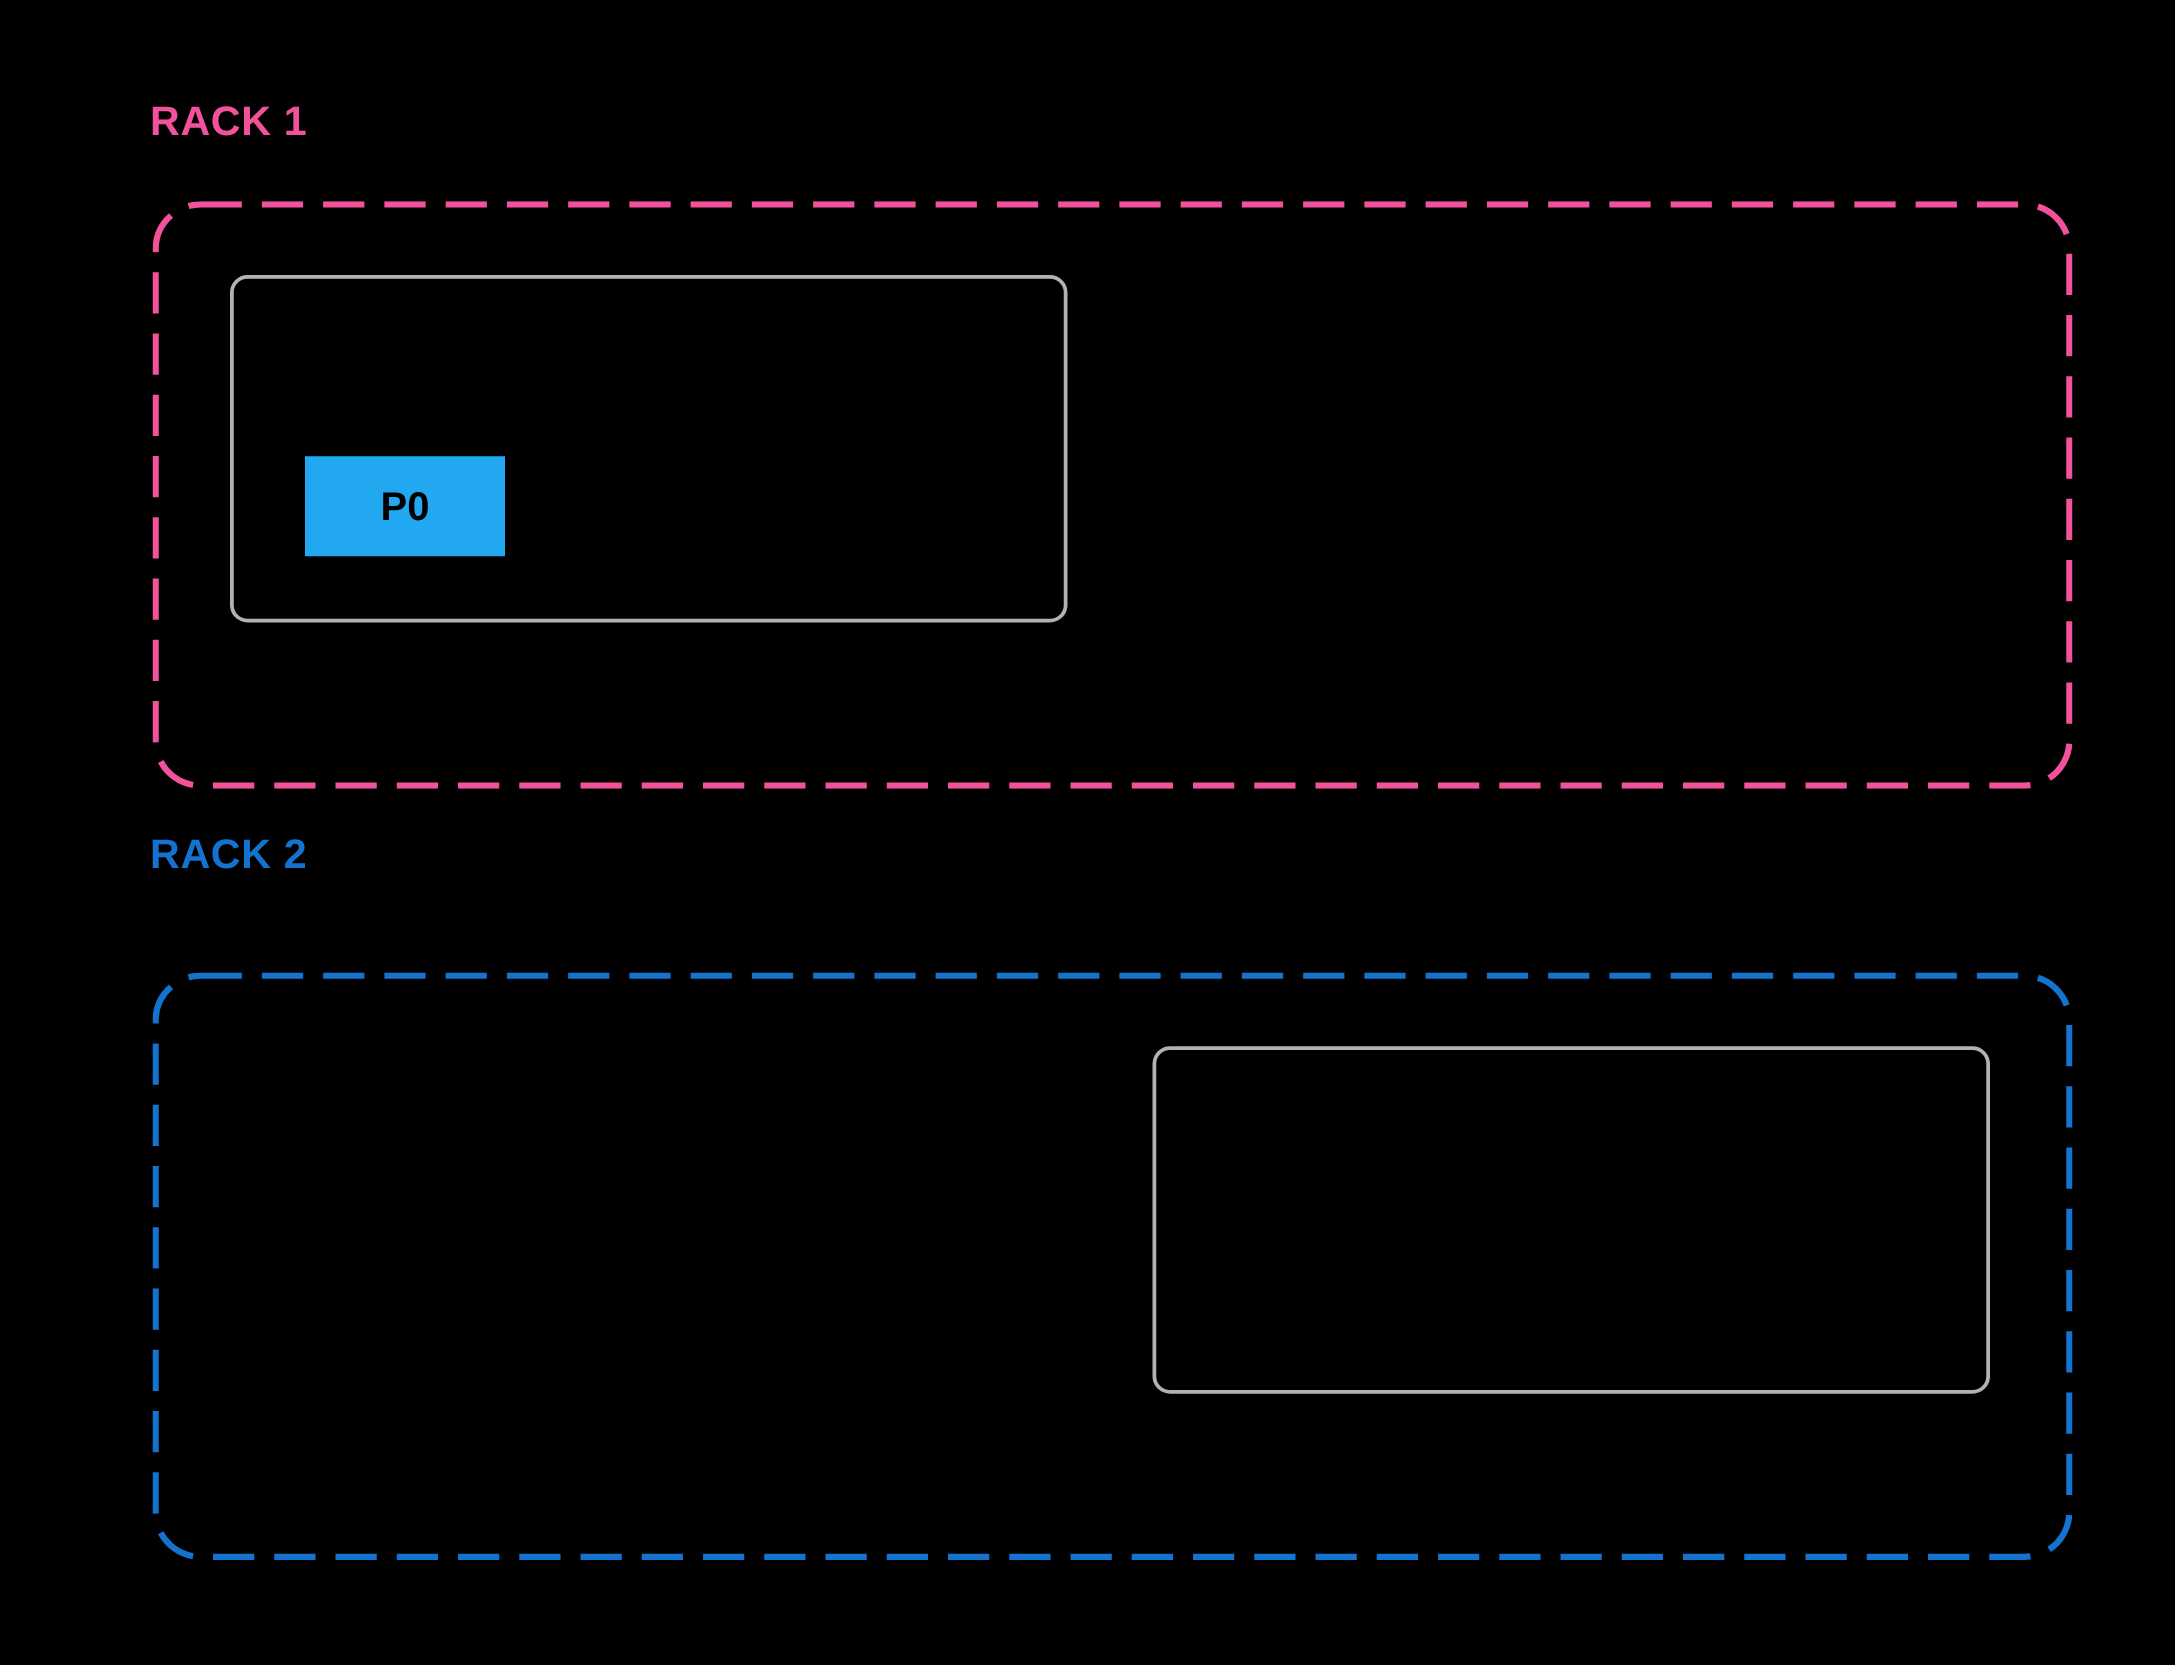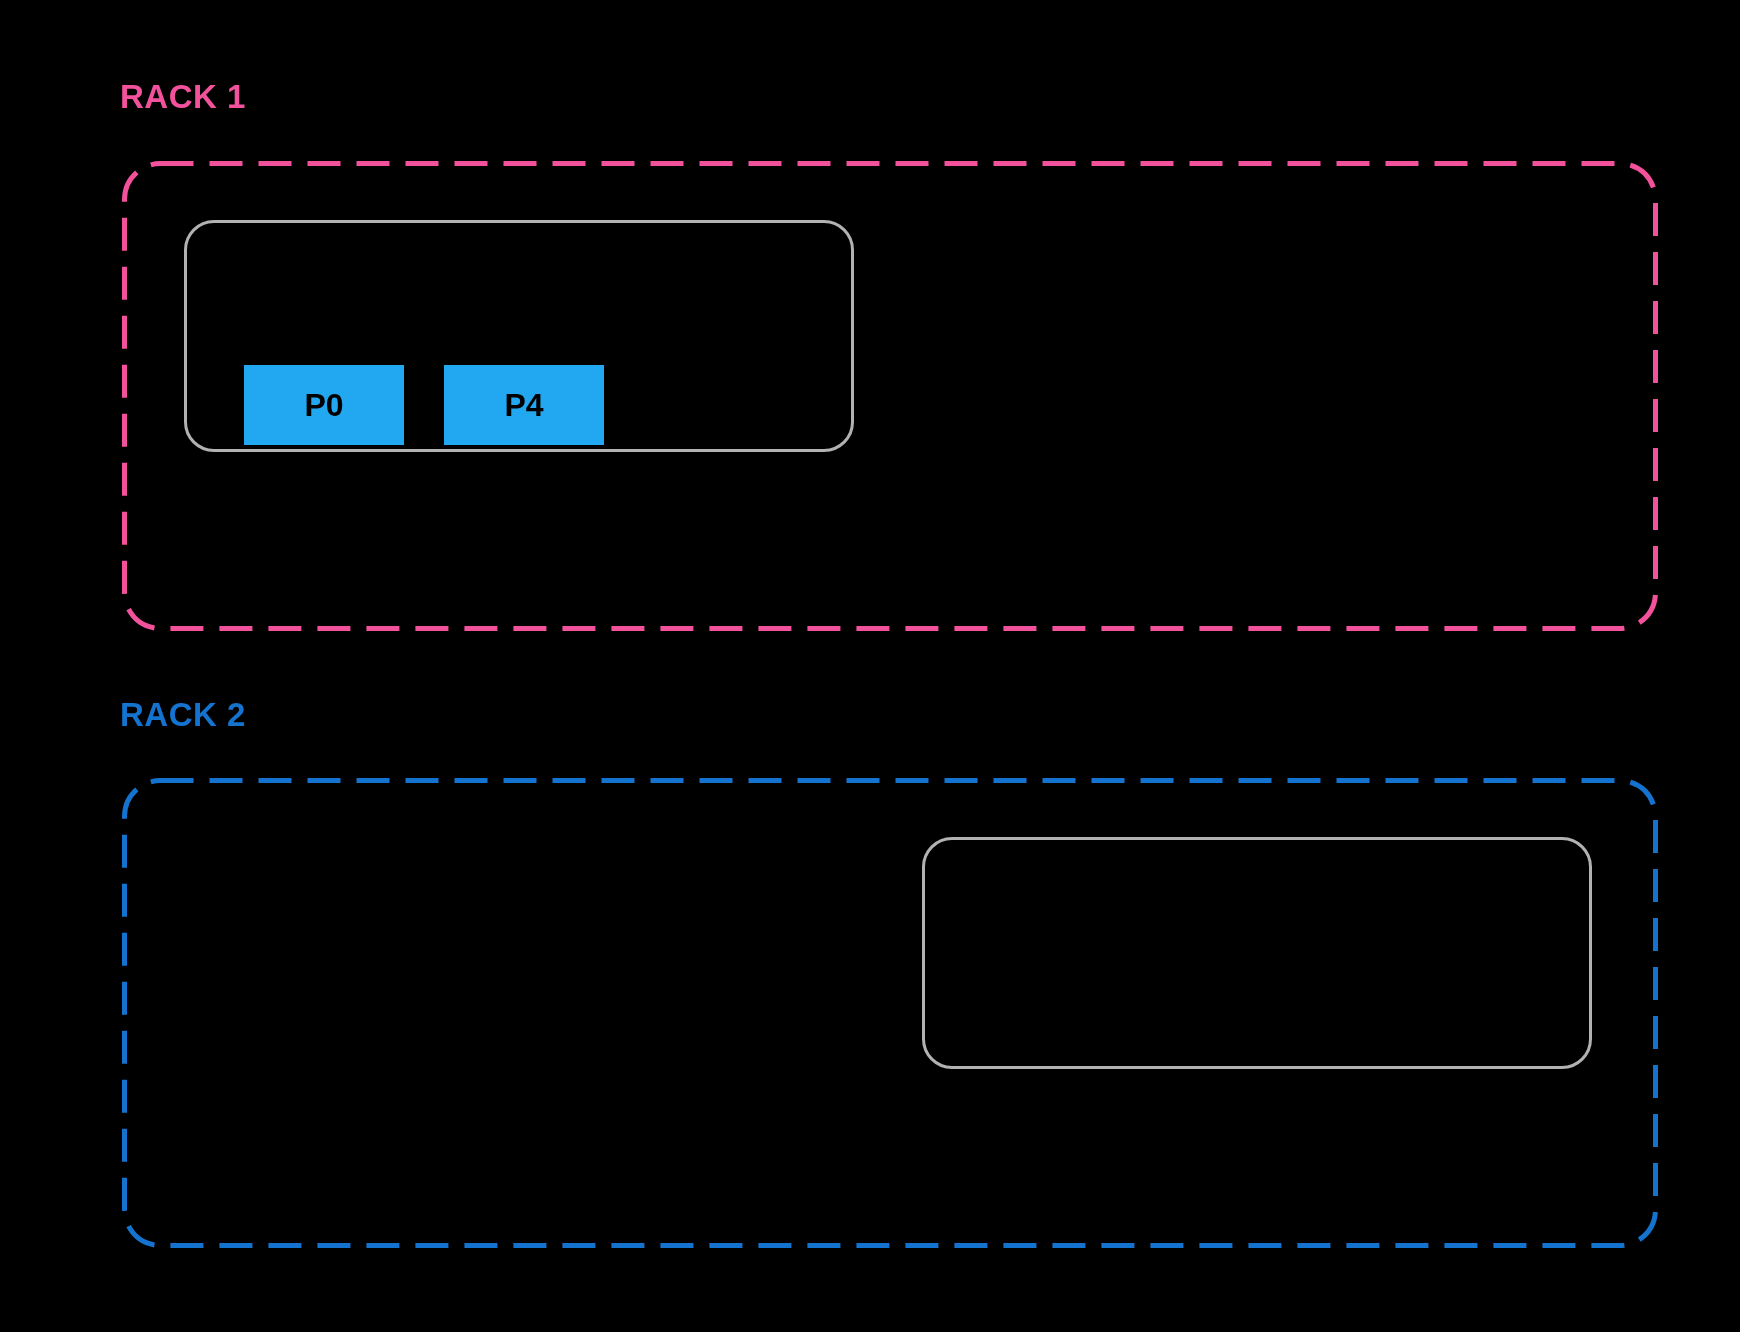--- a/index.html
+++ b/index.html
@@ -20,21 +20,21 @@
   .rack-label {
     position: absolute;
     left: 120px;
     margin: 0;
     font-size: 33px;
     line-height: 38px;
     font-weight: 700;
     letter-spacing: 0.5px;
   }
   .rack-a .rack-label { top: 78px;  color: var(--rack1-accent, #F2529B); }
-  .rack-b .rack-label { top: 696px; color: var(--rack2-accent, #1473CE); text-align: center; }
+  .rack-b .rack-label { top: 664px; color: var(--rack2-accent, #1473CE); text-align: center; }
 
   .rack-box {
     position: absolute;
     left: 122px;
     width: 1536px;
     height: 470px;
   }
   .rack-a .rack-box { top: 161px; color: var(--rack1-accent, #F2529B); }
   .rack-b .rack-box { top: 778px; color: var(--rack2-accent, #1473CE); }
 
@@ -44,23 +44,23 @@
     stroke: currentColor;
     stroke-width: 5;
     stroke-dasharray: 33 16;
     stroke-linecap: butt;
   }
 
   .host {
     position: absolute;
     top: 59px;
     width: 670px;
-    height: 232px;
+    height: 278px;
     border: 3px solid var(--host-border, #B2B2B2);
-    border-radius: 30px;
+    border-radius: 14px;
     background: transparent;
   }
   .host-left  { left: 62px; }
   .host-right { left: 800px; }
 
   .block-row {
     position: absolute;
     left: 57px;
     top: 142px;
     display: flex;
@@ -87,21 +87,20 @@
   <section class="rack rack-a">
     <h2 class="rack-label">RACK 1</h2>
     <div class="rack-box">
       <svg class="rack-outline" width="1536" height="470" viewBox="0 0 1536 470" aria-hidden="true">
         <rect class="outline-rect" x="2.5" y="2.5" width="1531" height="465" rx="36"></rect>
       </svg>
 
       <div class="host host-left">
         <div class="block-row">
           <div class="block" data-type="primary">P0</div>
-          <div class="block" data-type="primary">P4</div>
         </div>
       </div>
 
     </div>
   </section>
 
   <section class="rack rack-b">
     <h2 class="rack-label">RACK 2</h2>
     <div class="rack-box">
       <svg class="rack-outline" width="1536" height="470" viewBox="0 0 1536 470" aria-hidden="true">

